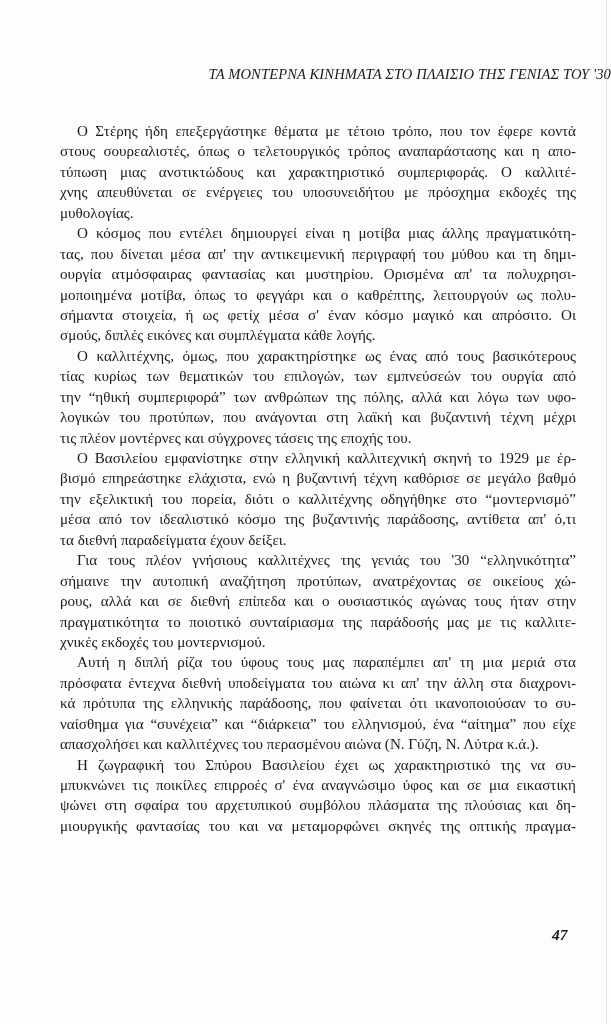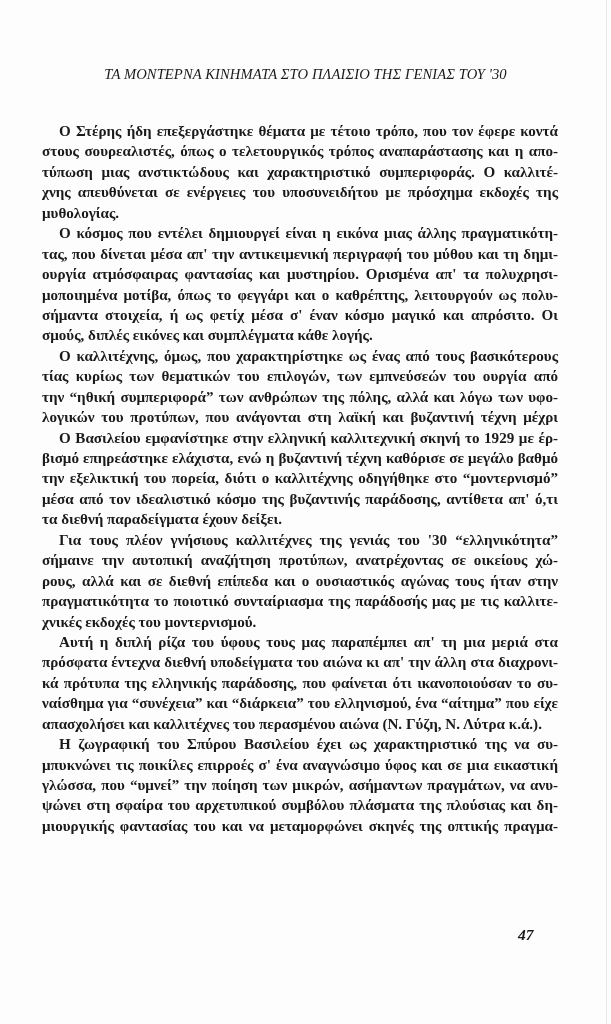--- a/index.html
+++ b/index.html
@@ -2,63 +2,64 @@
 <html><head>
 <meta charset="utf-8">
 <style>
   html, body { margin: 0; padding: 0; }
   body {
     width: 611px; height: 1024px; background: #fdfdfd; position: relative; overflow: hidden;
     font-family: "Liberation Serif", "DejaVu Serif", serif; color: #1a1a1a;
   }
   .page-edge { position: absolute; right: 4px; top: 0; width: 1px; height: 1024px; background: #e6e6e6; }
   .running-head {
-    position: absolute; top: 66px; left: 0; width: 611px; text-align: center;
+    position: absolute; top: 66px; left: 0; width: 611px; text-align: right;
     font-style: italic; font-size: 14.6px; letter-spacing: 0.1px; color: #1a1a1a;
   }
-  .body-text { position: absolute; left: 42px; top: 121px; width: 516px; font-weight: bold; }
+  .body-text { position: absolute; left: 60px; top: 121px; width: 516px; }
   .para { margin: 0; }
   .line {
     display: block; height: 20.45px; line-height: 20.45px; font-size: 15.1px;
     text-align: justify; text-align-last: justify; white-space: nowrap; overflow: visible;
   }
   .line.last { text-align-last: left; }
   .line.indent { padding-left: 17px; }
   .page-number {
-    position: absolute; top: 926px; left: 518px; font-size: 15.5px; font-weight: bold; font-style: italic;
+    position: absolute; top: 926px; left: 552px; font-size: 15.5px; font-weight: bold; font-style: italic;
   }
 </style>
 </head>
 <body>
 
 <div class="page-edge"></div>
 
 <div class="running-head">ΤΑ ΜΟΝΤΕΡΝΑ ΚΙΝΗΜΑΤΑ ΣΤΟ ΠΛΑΙΣΙΟ ΤΗΣ ΓΕΝΙΑΣ ΤΟΥ '30</div>
 
 <div class="body-text">
   <div class="para">
       <span class="line indent">Ο Στέρης ήδη επεξεργάστηκε θέματα με τέτοιο τρόπο, που τον έφερε κοντά</span>
       <span class="line">στους σουρεαλιστές, όπως ο τελετουργικός τρόπος αναπαράστασης και η απο-</span>
       <span class="line">τύπωση μιας ανστικτώδους και χαρακτηριστικό συμπεριφοράς. Ο καλλιτέ-</span>
       <span class="line">χνης απευθύνεται σε ενέργειες του υποσυνειδήτου με πρόσχημα εκδοχές της</span>
       <span class="line last">μυθολογίας.</span>
     </div>
   <div class="para">
-      <span class="line indent">Ο κόσμος που εντέλει δημιουργεί είναι η εικόνα μιας άλλης πραγματικότη-</span>
+      <span class="line indent">Ο κόσμος που εντέλει δημιουργεί είναι η μοτίβα μιας άλλης πραγματικότη-</span>
       <span class="line">τας, που δίνεται μέσα απ' την αντικειμενική περιγραφή του μύθου και τη δημι-</span>
       <span class="line">ουργία ατμόσφαιρας φαντασίας και μυστηρίου. Ορισμένα απ' τα πολυχρησι-</span>
       <span class="line">μοποιημένα μοτίβα, όπως το φεγγάρι και ο καθρέπτης, λειτουργούν ως πολυ-</span>
       <span class="line">σήμαντα στοιχεία, ή ως φετίχ μέσα σ' έναν κόσμο μαγικό και απρόσιτο. Οι</span>
       <span class="line last">σμούς, διπλές εικόνες και συμπλέγματα κάθε λογής.</span>
     </div>
   <div class="para">
       <span class="line indent">Ο καλλιτέχνης, όμως, που χαρακτηρίστηκε ως ένας από τους βασικότερους</span>
       <span class="line">τίας κυρίως των θεματικών του επιλογών, των εμπνεύσεών του ουργία από</span>
       <span class="line">την “ηθική συμπεριφορά” των ανθρώπων της πόλης, αλλά και λόγω των υφο-</span>
       <span class="line">λογικών του προτύπων, που ανάγονται στη λαϊκή και βυζαντινή τέχνη μέχρι</span>
+      <span class="line last">τις πλέον μοντέρνες και σύγχρονες τάσεις της εποχής του.</span>
     </div>
   <div class="para">
       <span class="line indent">Ο Βασιλείου εμφανίστηκε στην ελληνική καλλιτεχνική σκηνή το 1929 με έρ-</span>
       <span class="line">βισμό επηρεάστηκε ελάχιστα, ενώ η βυζαντινή τέχνη καθόρισε σε μεγάλο βαθμό</span>
       <span class="line">την εξελικτική του πορεία, διότι ο καλλιτέχνης οδηγήθηκε στο “μοντερνισμό”</span>
       <span class="line">μέσα από τον ιδεαλιστικό κόσμο της βυζαντινής παράδοσης, αντίθετα απ' ό,τι</span>
       <span class="line last">τα διεθνή παραδείγματα έχουν δείξει.</span>
     </div>
   <div class="para">
       <span class="line indent">Για τους πλέον γνήσιους καλλιτέχνες της γενιάς του '30 “ελληνικότητα”</span>
@@ -70,19 +71,18 @@
   <div class="para">
       <span class="line indent">Αυτή η διπλή ρίζα του ύφους τους μας παραπέμπει απ' τη μια μεριά στα</span>
       <span class="line">πρόσφατα έντεχνα διεθνή υποδείγματα του αιώνα κι απ' την άλλη στα διαχρονι-</span>
       <span class="line">κά πρότυπα της ελληνικής παράδοσης, που φαίνεται ότι ικανοποιούσαν το συ-</span>
       <span class="line">ναίσθημα για “συνέχεια” και “διάρκεια” του ελληνισμού, ένα “αίτημα” που είχε</span>
       <span class="line last">απασχολήσει και καλλιτέχνες του περασμένου αιώνα (Ν. Γύζη, Ν. Λύτρα κ.ά.).</span>
     </div>
   <div class="para">
       <span class="line indent">Η ζωγραφική του Σπύρου Βασιλείου έχει ως χαρακτηριστικό της να συ-</span>
       <span class="line">μπυκνώνει τις ποικίλες επιρροές σ' ένα αναγνώσιμο ύφος και σε μια εικαστική</span>
-      <span class="line">γλώσσα, που “υμνεί” την ποίηση των μικρών, ασήμαντων πραγμάτων, να ανυ-</span>
       <span class="line">ψώνει στη σφαίρα του αρχετυπικού συμβόλου πλάσματα της πλούσιας και δη-</span>
       <span class="line">μιουργικής φαντασίας του και να μεταμορφώνει σκηνές της οπτικής πραγμα-</span>
     </div>
 </div>
 
 <div class="page-number">47</div>
 
 </body></html>

